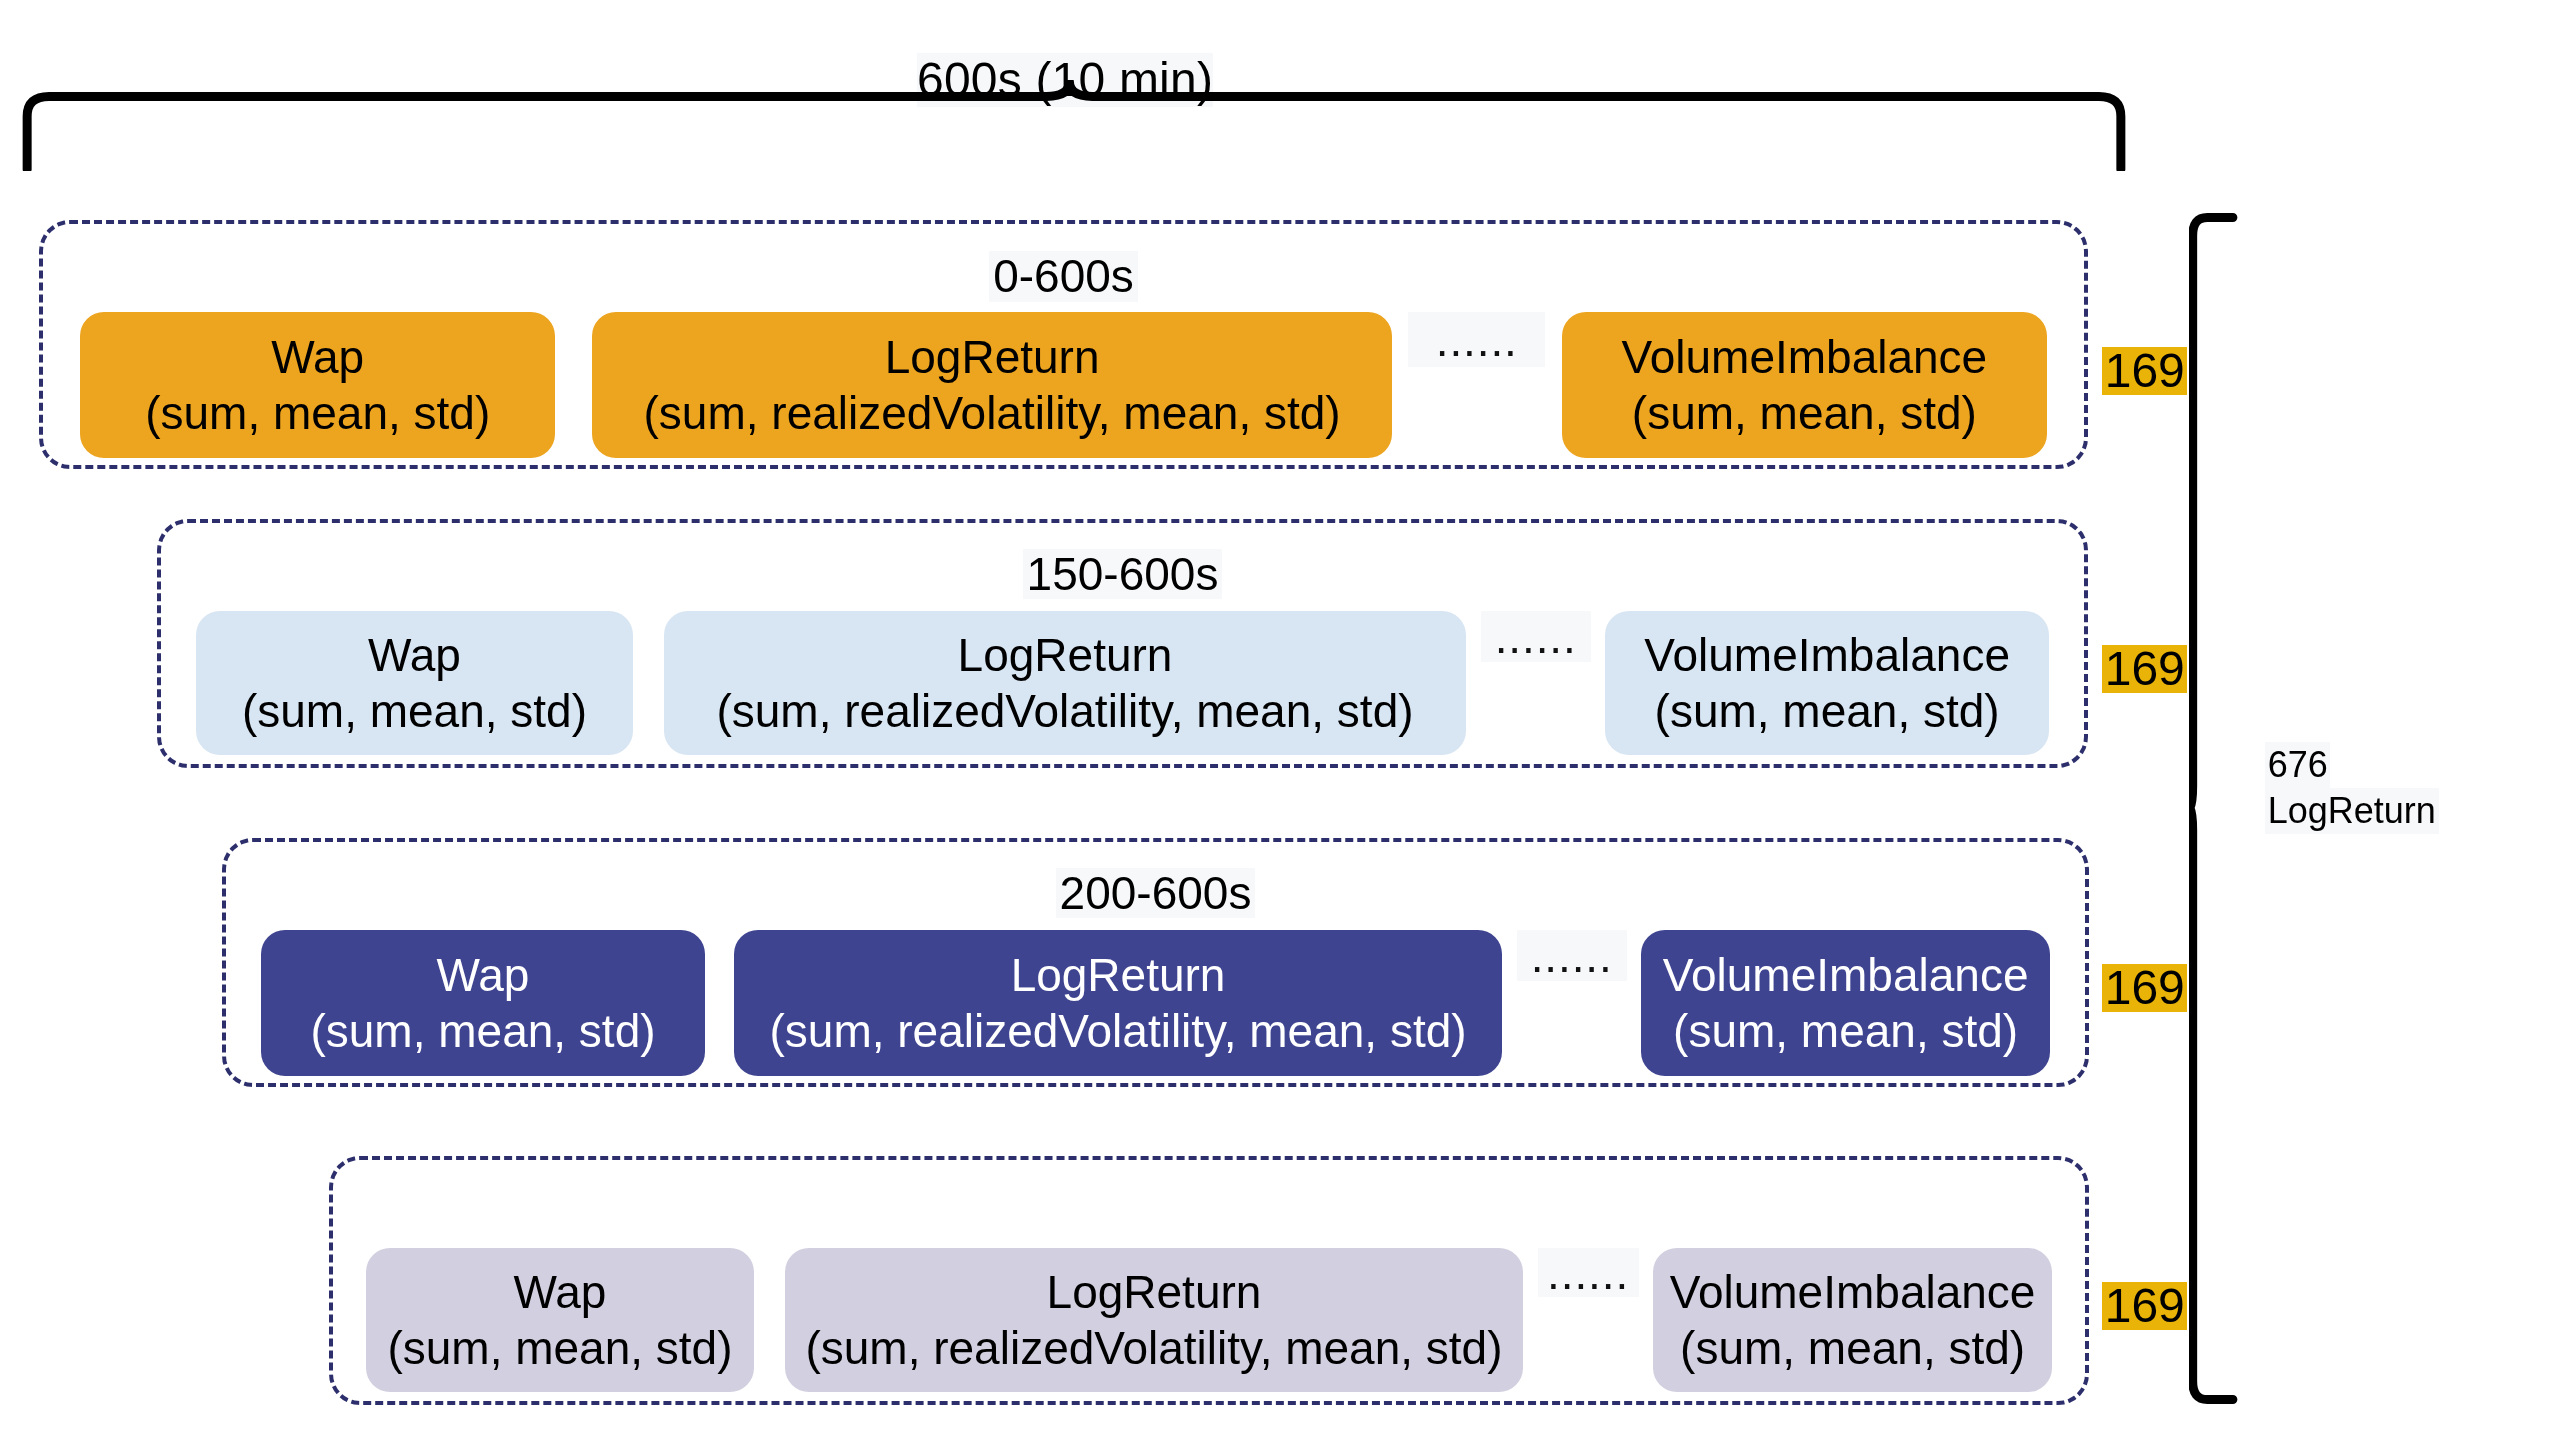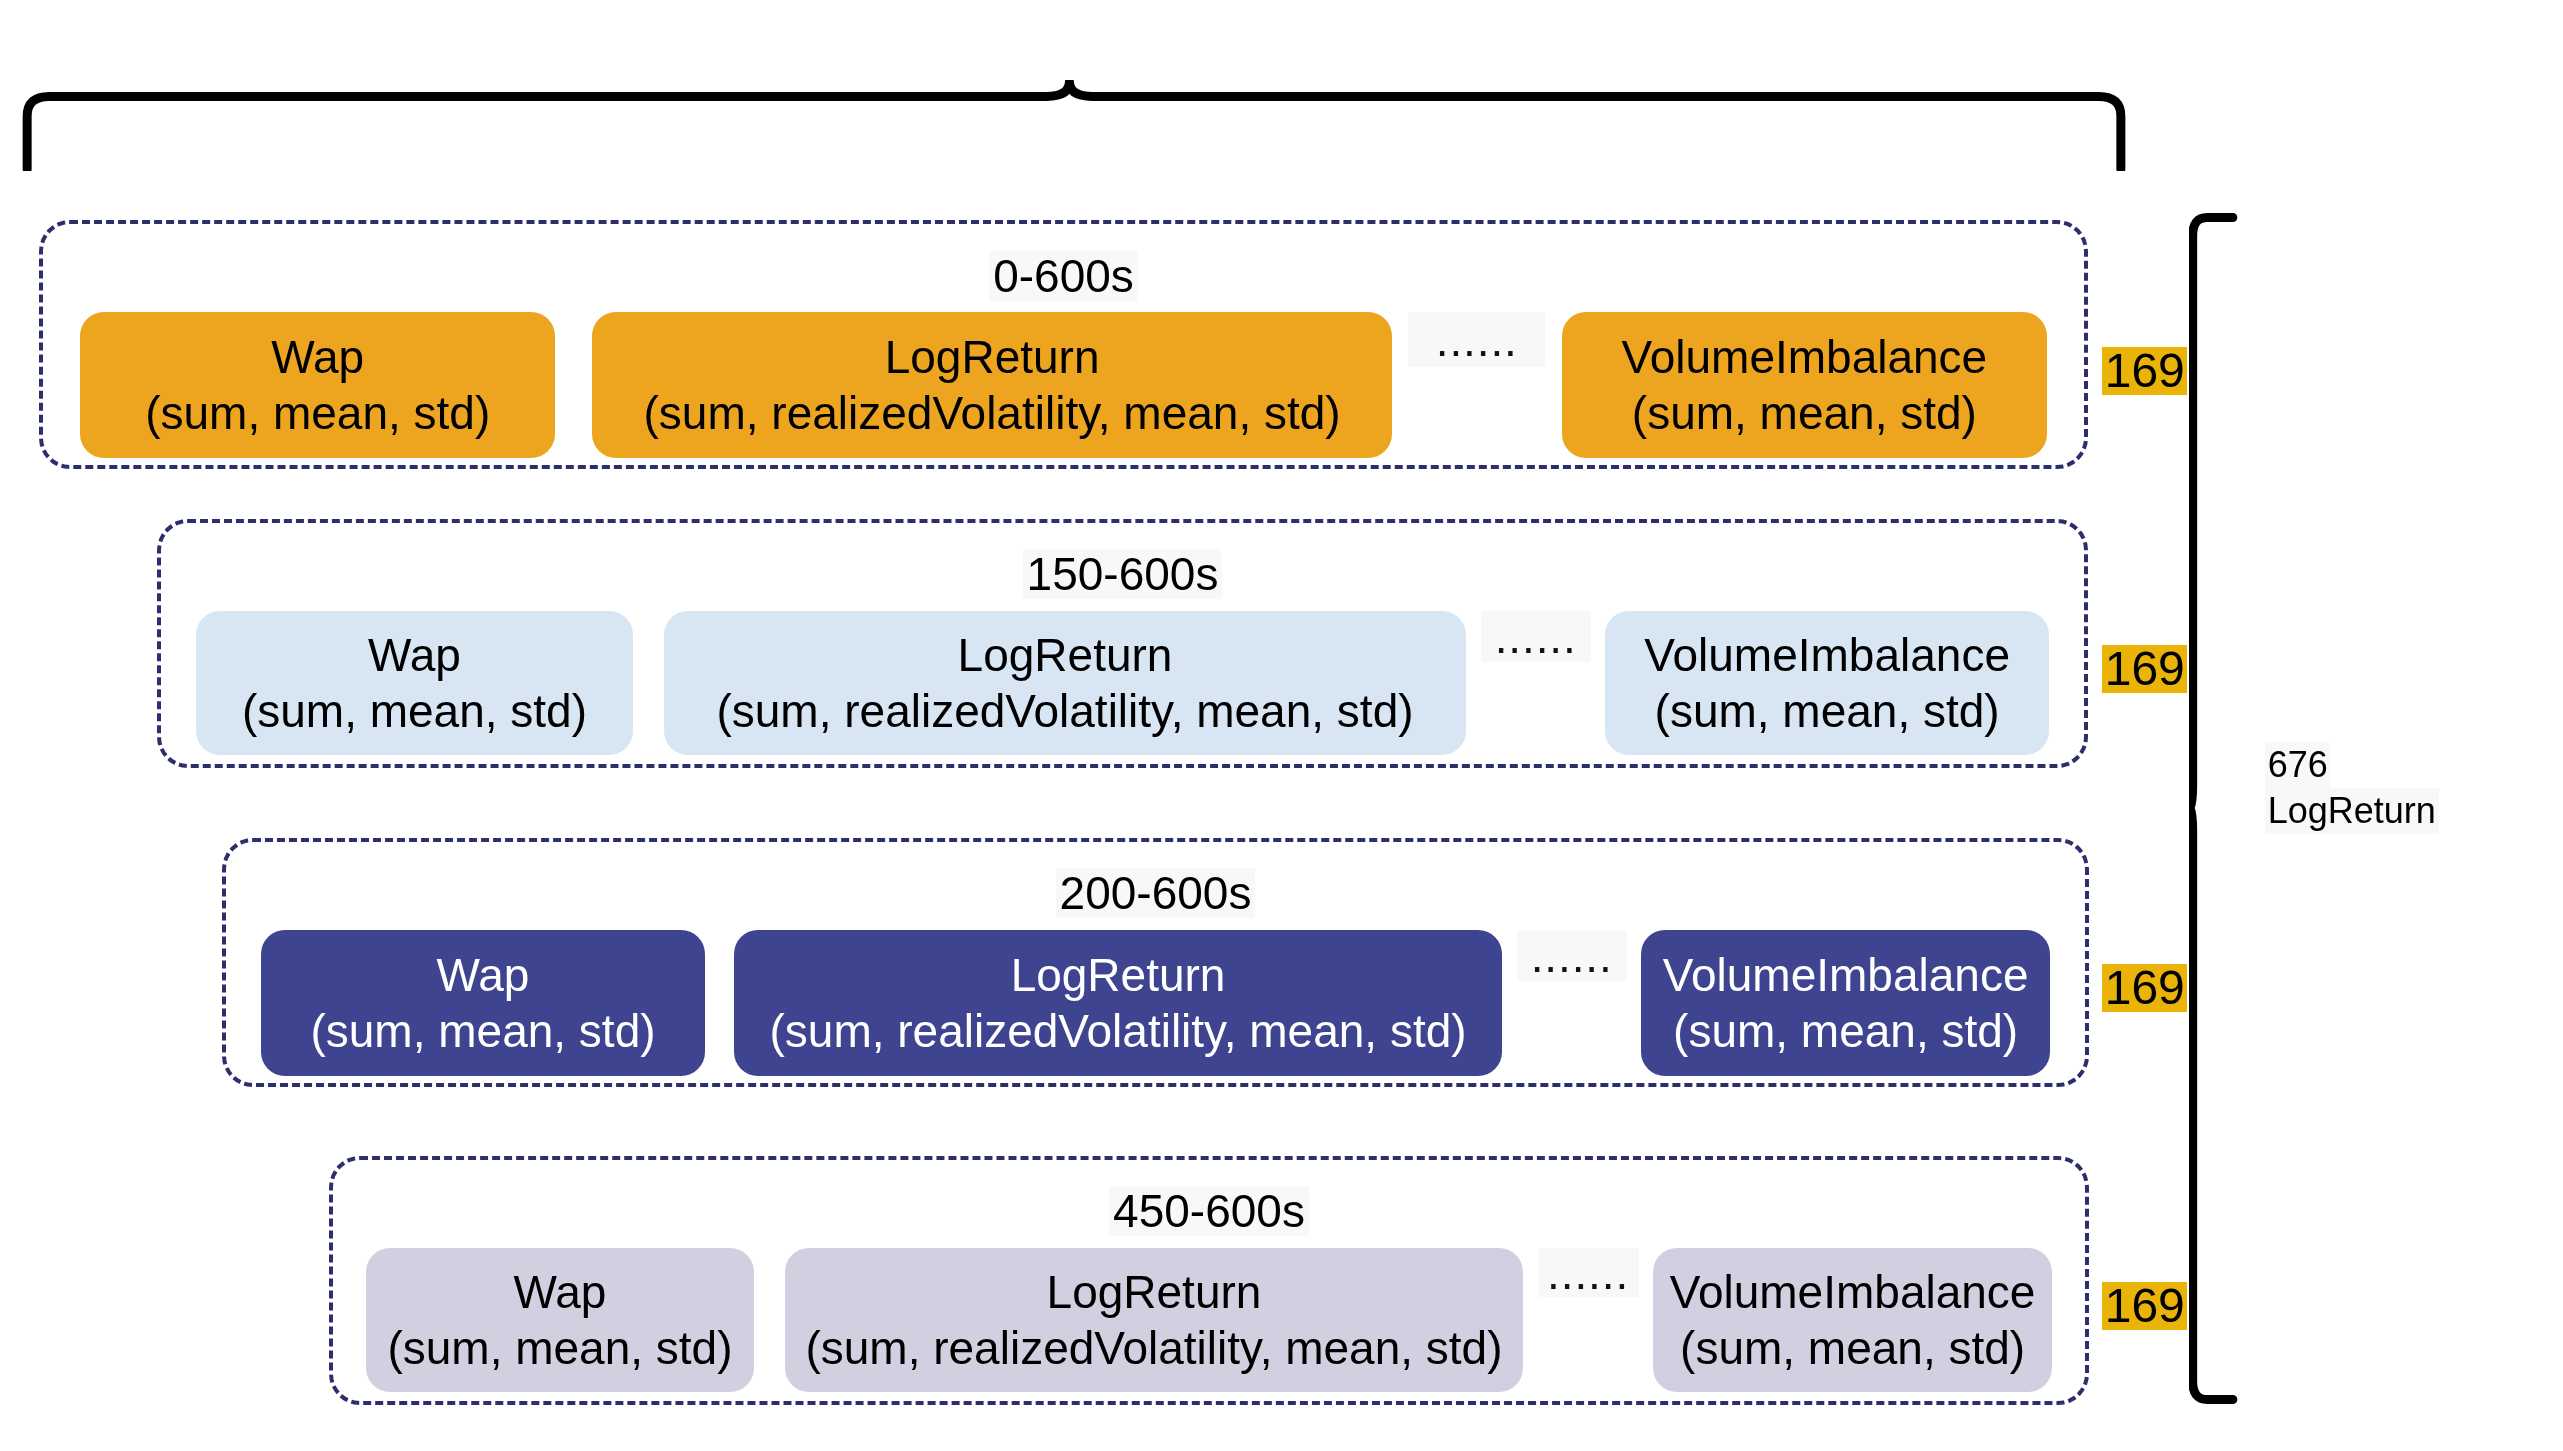--- a/index.html
+++ b/index.html
@@ -98,20 +98,21 @@
     line-height:1;
     white-space:nowrap;
   }
   .count span{background:#eab308;padding:0 2.7px;display:inline-block;}
 </style>
 </head>
 <body>
 
 <div id="stage">
 
+  <div class="top-caption">600s (10 min)</div>
 
   <svg class="top-brace" viewBox="0 0 2310 100" preserveAspectRatio="none">
     <path d="M 10,98 L 10,40 Q 10,18 34,18 L 1125,18 Q 1150,18 1150,2 Q 1150,18 1175,18 L 2276,18 Q 2300,18 2300,40 L 2300,98" fill="none" stroke="#000000" stroke-width="9" stroke-linecap="round" stroke-linejoin="round" vector-effect="non-scaling-stroke"></path>
   </svg>
 
   <div class="row theme-orange" style="left:39px; top:220px; width:2049px; height:249px;">
     <div class="row-label" style="top:27.4px;">
       <span>0-600s</span>
     </div>
     <div class="chips" style="top:88px; height:146px; padding:0 37px;">
@@ -179,23 +180,20 @@
         <span class="t1">VolumeImbalance</span>
         <span class="t2">(sum, mean, std)</span>
       </div>
     </div>
   </div>
   <div class="count" style="left:2102px; top:964px;">
     <span>169</span>
   </div>
 
   <div class="row theme-lavender" style="left:329px; top:1156px; width:1760px; height:249px;">
-    <div class="row-label" style="top:25.6px;">
-      <span>450-600s</span>
-    </div>
     <div class="chips" style="top:88px; height:144px; padding:0 33px;">
       <div class="chip" style="width:393px;height:144px;">
         <span class="t1">Wap</span>
         <span class="t2">(sum, mean, std)</span>
       </div>
       <div style="width:31px;flex:none;"></div>
       <div class="chip" style="width:748px;height:144px;">
         <span class="t1">LogReturn</span>
         <span class="t2">(sum, realizedVolatility, mean, std)</span>
       </div>

